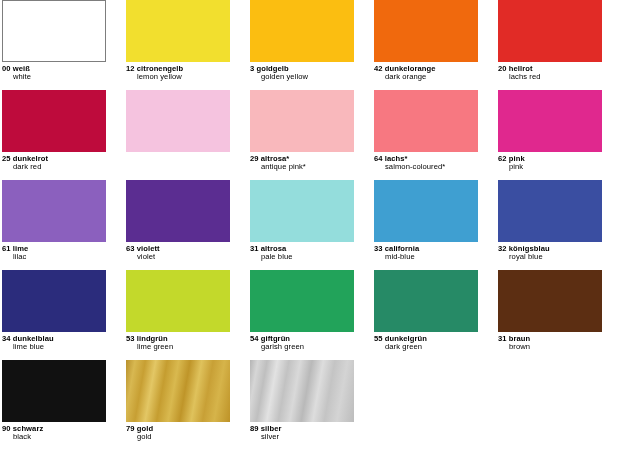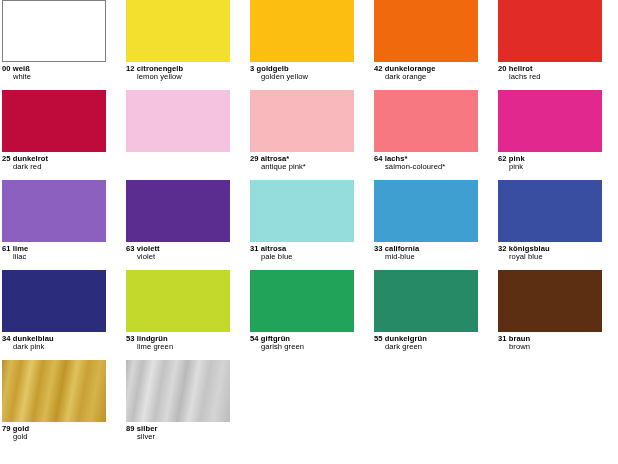--- a/index.html
+++ b/index.html
@@ -186,21 +186,21 @@
         <div class="swatch" title="royal blue" style="background: rgb(58, 78, 161);"></div>
         <div class="labels">
           <div class="lbl lbl-de"><span class="num">32</span> <span class="name">königsblau</span></div>
           <div class="lbl lbl-en">royal blue</div>
         </div>
       </div>
       <div class="cell">
         <div class="swatch" title="dark blue" style="background: rgb(43, 44, 124);"></div>
         <div class="labels">
           <div class="lbl lbl-de"><span class="num">34</span> <span class="name">dunkelblau</span></div>
-          <div class="lbl lbl-en">dark pink</div>
+          <div class="lbl lbl-en">lime blue</div>
         </div>
       </div>
       <div class="cell">
         <div class="swatch" title="lime green" style="background: rgb(195, 217, 43);"></div>
         <div class="labels">
           <div class="lbl lbl-de"><span class="num">53</span> <span class="name">lindgrün</span></div>
           <div class="lbl lbl-en">lime green</div>
         </div>
       </div>
       <div class="cell">
@@ -215,20 +215,27 @@
         <div class="labels">
           <div class="lbl lbl-de"><span class="num">55</span> <span class="name">dunkelgrün</span></div>
           <div class="lbl lbl-en">dark green</div>
         </div>
       </div>
       <div class="cell">
         <div class="swatch" title="brown" style="background: rgb(92, 46, 18);"></div>
         <div class="labels">
           <div class="lbl lbl-de"><span class="num">31</span> <span class="name">braun</span></div>
           <div class="lbl lbl-en">brown</div>
+        </div>
+      </div>
+      <div class="cell">
+        <div class="swatch" title="black" style="background: rgb(17, 17, 17);"></div>
+        <div class="labels">
+          <div class="lbl lbl-de"><span class="num">90</span> <span class="name">schwarz</span></div>
+          <div class="lbl lbl-en">black</div>
         </div>
       </div>
       <div class="cell">
         <div class="swatch metal-gold" title="gold"></div>
         <div class="labels">
           <div class="lbl lbl-de"><span class="num">79</span> <span class="name">gold</span></div>
           <div class="lbl lbl-en">gold</div>
         </div>
       </div>
       <div class="cell">

